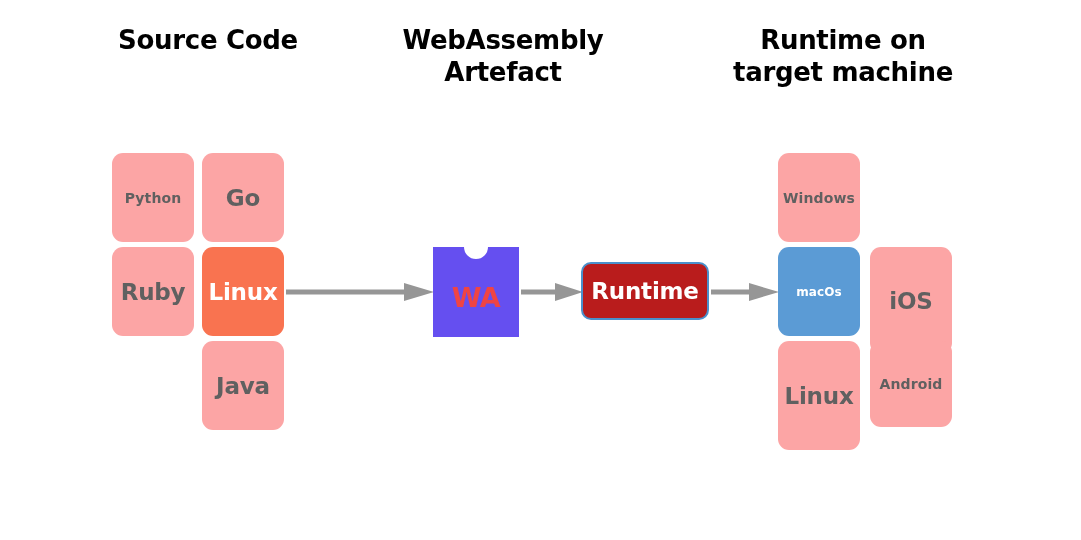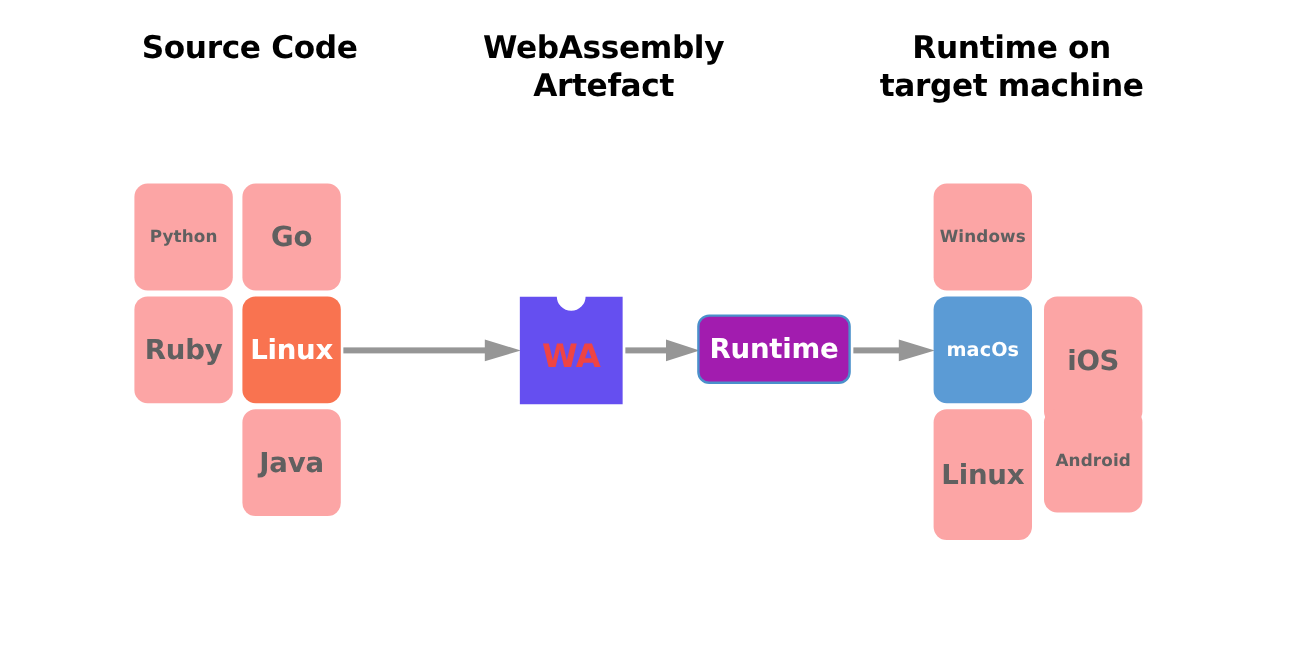--- a/index.html
+++ b/index.html
@@ -49,21 +49,21 @@
     font-weight: 700;
     text-align: center;
   }
   .tile.accent-coral { background: #f97350; color: #ffffff; }
   .tile.accent-blue  { background: #5b9bd5; color: #ffffff; }
 
   .tile .tile-label { display: block; }
 
   
   .fs-sm  { font-size: 14px; letter-spacing: 0.1px; }
-  .fs-md  { font-size: 16px; letter-spacing: 0.1px; text-align: center; }
+  .fs-md  { font-size: 12px; letter-spacing: 0.1px; text-align: center; }
   .fs-lg  { font-size: 23px; letter-spacing: -0.2px; }
 
   
   #tile-python { left: 112px; top: 153px; width: 82px; height: 89px; }
   #tile-go     { left: 202px; top: 153px; width: 82px; height: 89px; }
   #tile-ruby   { left: 112px; top: 247px; width: 82px; height: 89px; }
   #tile-rust   { left: 202px; top: 247px; width: 82px; height: 89px; }
   #tile-java   { left: 202px; top: 341px; width: 82px; height: 89px; }
 
   
@@ -97,21 +97,21 @@
   }
 
   
   #runtime-box {
     position: absolute;
     left: 581px;
     top: 262px;
     width: 128px;
     height: 58px;
     box-sizing: border-box;
-    background: #a21caf;
+    background: #b91c1c;
     border: 2.5px solid #4a90cb;
     border-radius: 10px;
     display: flex;
     align-items: center;
     justify-content: center;
     color: #ffffff;
     font-weight: 700;
     font-size: 23px;
     letter-spacing: -0.2px;
   }

